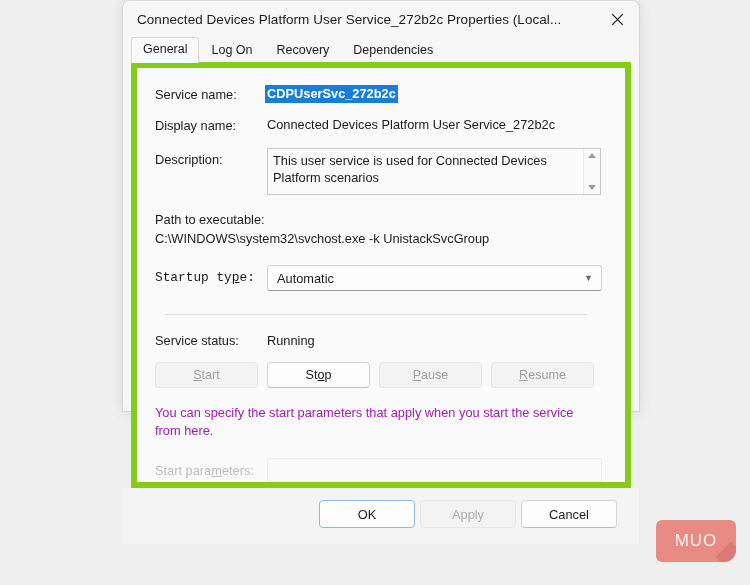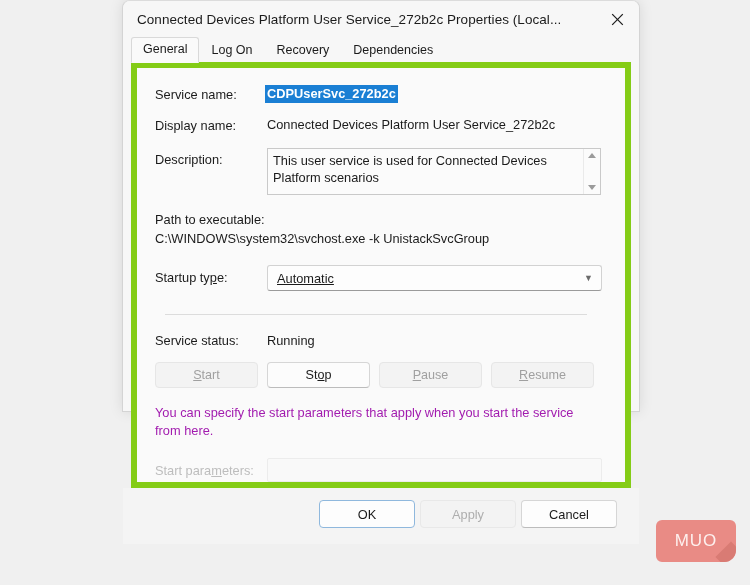--- a/index.html
+++ b/index.html
@@ -188,21 +188,21 @@
     border-bottom-color: #9a9a9a;
     border-radius: 3px;
     box-sizing: border-box;
     display: flex;
     align-items: center;
     padding: 0 8px 0 9px;
     cursor: pointer;
     font-size: 12.8px;
     color: #1b1b1b;
   }
-  .combo .cval { flex: 1; text-decoration: underline; }
+  .combo .cval { flex: 1; }
   .combo .chev { color: #6b6b6b; font-size: 9px; line-height: 9px; }
 
   .separator {
     height: 1px;
     background: #dcdcdc;
     margin: 23px 18px 17px 10px;
   }
 
   
   .statusrow { display: flex; align-items: center; margin: 0 0 14px 0; }
@@ -372,21 +372,21 @@
           </div>
         </div>
       </div>
 
       <div class="pathblock">
         <div class="line">Path to executable:</div>
         <div class="line">C:\WINDOWS\system32\svchost.exe -k UnistackSvcGroup</div>
       </div>
 
       <div class="row" style="margin-bottom:0;">
-        <div class="label" style="padding-top:5px;"><span>Startup ty</span><span class="u">p</span><span>e:</span></div>
+        <div class="label" style="padding-top:5px;font-family:Liberation Mono, monospace;"><span>Startup ty</span><span class="u">p</span><span>e:</span></div>
         <div class="combo">
           <span class="cval">Automatic</span>
           <span class="chev">▼</span>
         </div>
       </div>
 
       <div class="separator"></div>
 
       <div class="statusrow">
         <div class="label">Service status:</div>

